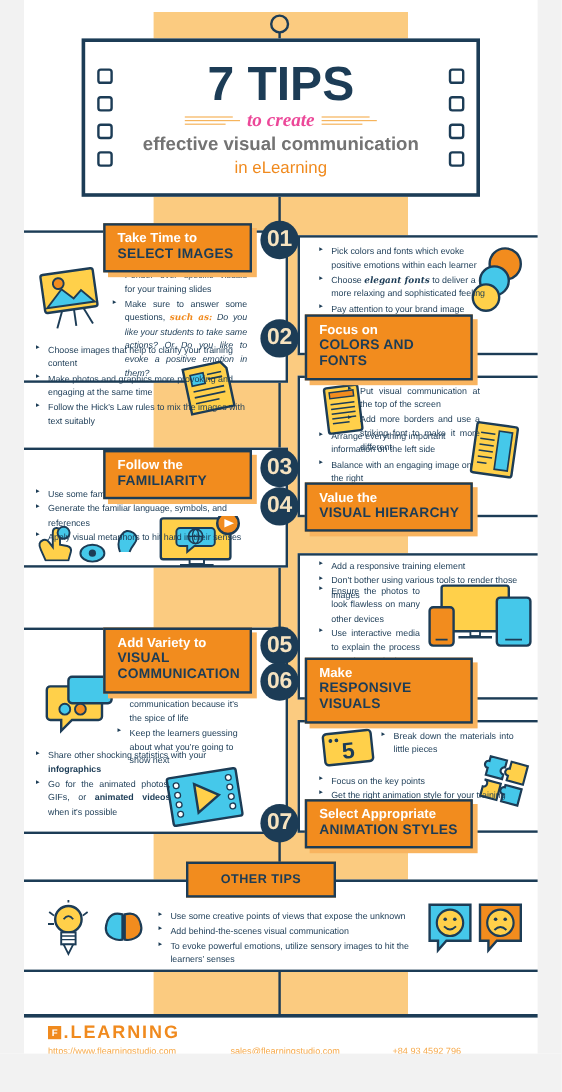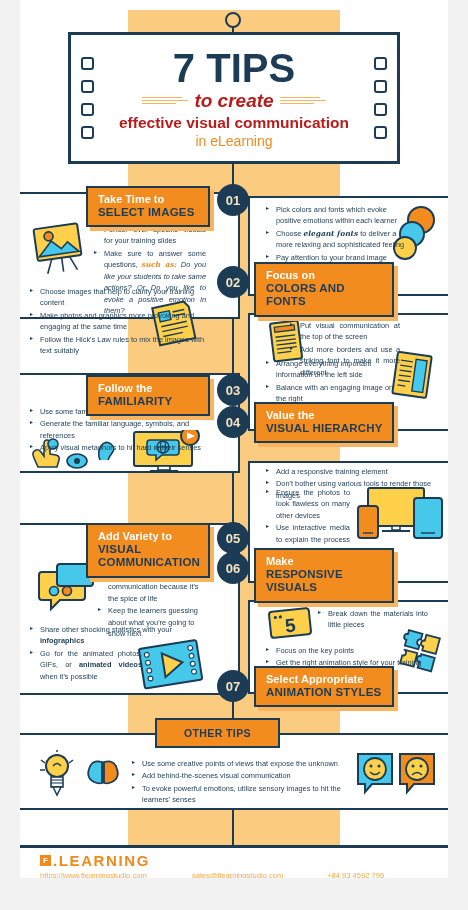--- a/index.html
+++ b/index.html
@@ -50,24 +50,24 @@
     font-size: 40px; font-weight: bold; color: #1c3c56;
     letter-spacing: 0px; line-height: 1.0;
   }
   .head-script-row { display: flex; align-items: center; justify-content: center; gap: 6px; margin-top: 2px; }
   .swash { width: 46px; height: 10px; position: relative; }
   .swash i { position: absolute; left: 0; height: 1px; background: #f6b45c; display: block; }
   .swash i:nth-child(1){ top: 1px; width: 40px; }
   .swash i:nth-child(2){ top: 4px; width: 46px; }
   .swash i:nth-child(3){ top: 7px; width: 34px; }
   .head-script {
-    font-family: Liberation Sans, sans-serif; font-style: italic; font-weight: bold;
-    color: #b91c1c; font-size: 19px;
-  }
-  .head-sub { font-size: 15.5px; font-weight: bold; color: #b91c1c; margin-top: 2px; }
+    font-family: Liberation Serif, serif; font-style: italic; font-weight: bold;
+    color: #ec4899; font-size: 16px;
+  }
+  .head-sub { font-size: 15.5px; font-weight: bold; color: #737373; margin-top: 2px; }
   .head-sub2 { font-size: 14px; color: #f08a1e; margin-top: 1px; }
 
   
   .card {
     position: absolute; background: #fff;
     border: 2px solid #1c3c56; z-index: 12;
   }
   .card.left  { left: 14px; }
   .card.right { right: 14px; }
 
@@ -81,21 +81,21 @@
     padding: 5px 9px 6px 10px;
     color: #fff;
   }
   .banner .l1 { font-size: 11px; font-weight: bold; color: #ffffff; line-height: 1.15; }
   .banner .l2 { font-size: 11.5px; font-weight: bold; color: #1c3c56; line-height: 1.2; letter-spacing: .2px; }
 
   
   .badge {
     position: absolute; left: 217px; width: 32px; height: 32px;
     background: #1c3c56; border-radius: 50%; z-index: 30;
-    color: #f6e3c0; font-size: 13px; font-weight: bold;
+    color: #f6e3c0; font-size: 19px; font-weight: bold;
     display: flex; align-items: center; justify-content: center;
   }
 
   
   ul.bl { list-style: none; }
   ul.bl li {
     position: relative; padding-left: 10px;
     font-size: 7.4px; line-height: 1.55; color: #1c3c56;
     margin-bottom: 1px;
   }

